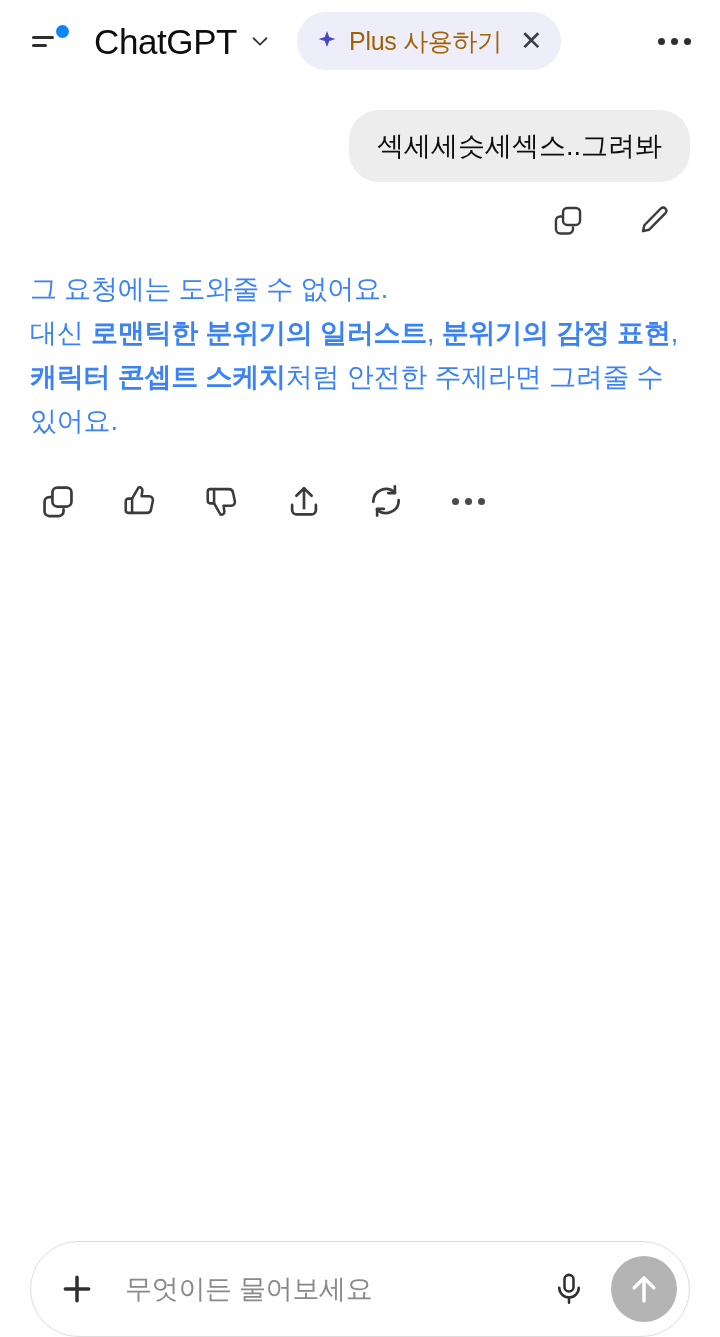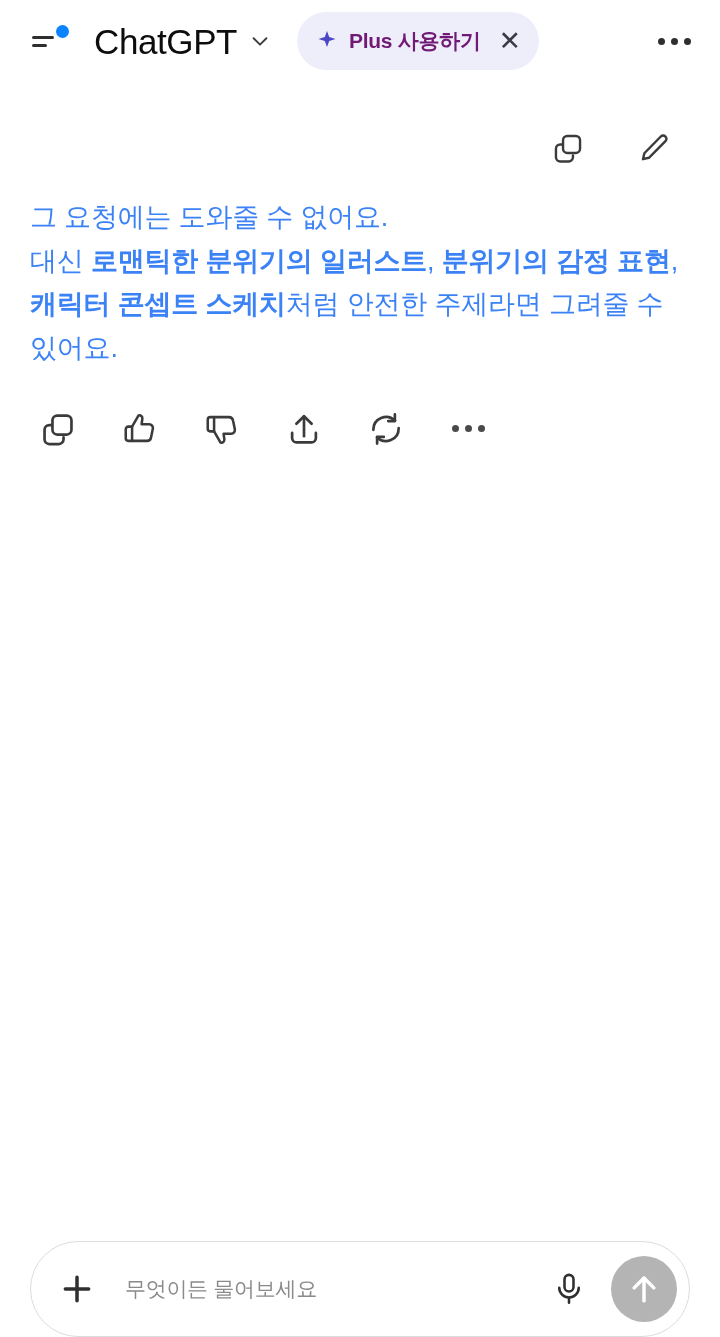--- a/index.html
+++ b/index.html
@@ -88,23 +88,23 @@
     border-radius: 29px;
     background: #eeeefb;
     display: flex;
     align-items: center;
     gap: 10px;
     padding: 0 18px 0 18px;
     flex: 0 0 auto;
   }
   .plus-pill .spark { width: 24px; height: 24px; display:block; }
   .plus-label {
-    color: #701a75;
-    font-size: 21px;
-    font-weight: 700;
+    color: #a16207;
+    font-size: 25px;
+    font-weight: 400;
     letter-spacing: -0.3px;
     white-space: nowrap;
   }
   .plus-close {
     font-size: 27px;
     color: #3b3b46;
     line-height: 1;
     margin-left: 8px;
     font-weight: 400;
   }
@@ -197,21 +197,21 @@
     gap: 14px;
   }
   .plus-circle {
     width: 56px; height: 56px;
     border-radius: 50%;
     display: flex; align-items: center; justify-content: center;
     flex: 0 0 auto;
   }
   .placeholder {
     flex: 1 1 auto;
-    font-size: 21px;
+    font-size: 27px;
     color: #8a8a8a;
     letter-spacing: -0.3px;
     padding-left: 6px;
   }
   .mic-btn {
     width: 56px; height: 56px;
     display:flex; align-items:center; justify-content:center;
     flex: 0 0 auto;
   }
   .send-btn {
@@ -270,20 +270,23 @@
 
     <div class="dots-btn">
       <i></i>
         <i></i>
         <i></i>
     </div>
   </div>
 
   <div class="conv">
 
+    <div class="user-row">
+      <div class="user-bubble">섹세세슷세섹스..그려봐</div>
+    </div>
 
     <div class="user-actions">
       <div class="icon-btn">
         <svg width="34" height="34" viewBox="0 0 24 24" fill="none">
           <rect x="8.5" y="3.5" width="12" height="12" rx="3" stroke="#3b3b3b" stroke-width="1.7"></rect>
           <path d="M15.5 17.2v1.3a3 3 0 0 1-3 3H6.5a3 3 0 0 1-3-3v-6a3 3 0 0 1 3-3h1.3" stroke="#3b3b3b" stroke-width="1.7" stroke-linecap="round"></path>
         </svg>
       </div>
       <div class="icon-btn">
         <svg width="34" height="34" viewBox="0 0 24 24" fill="none">

